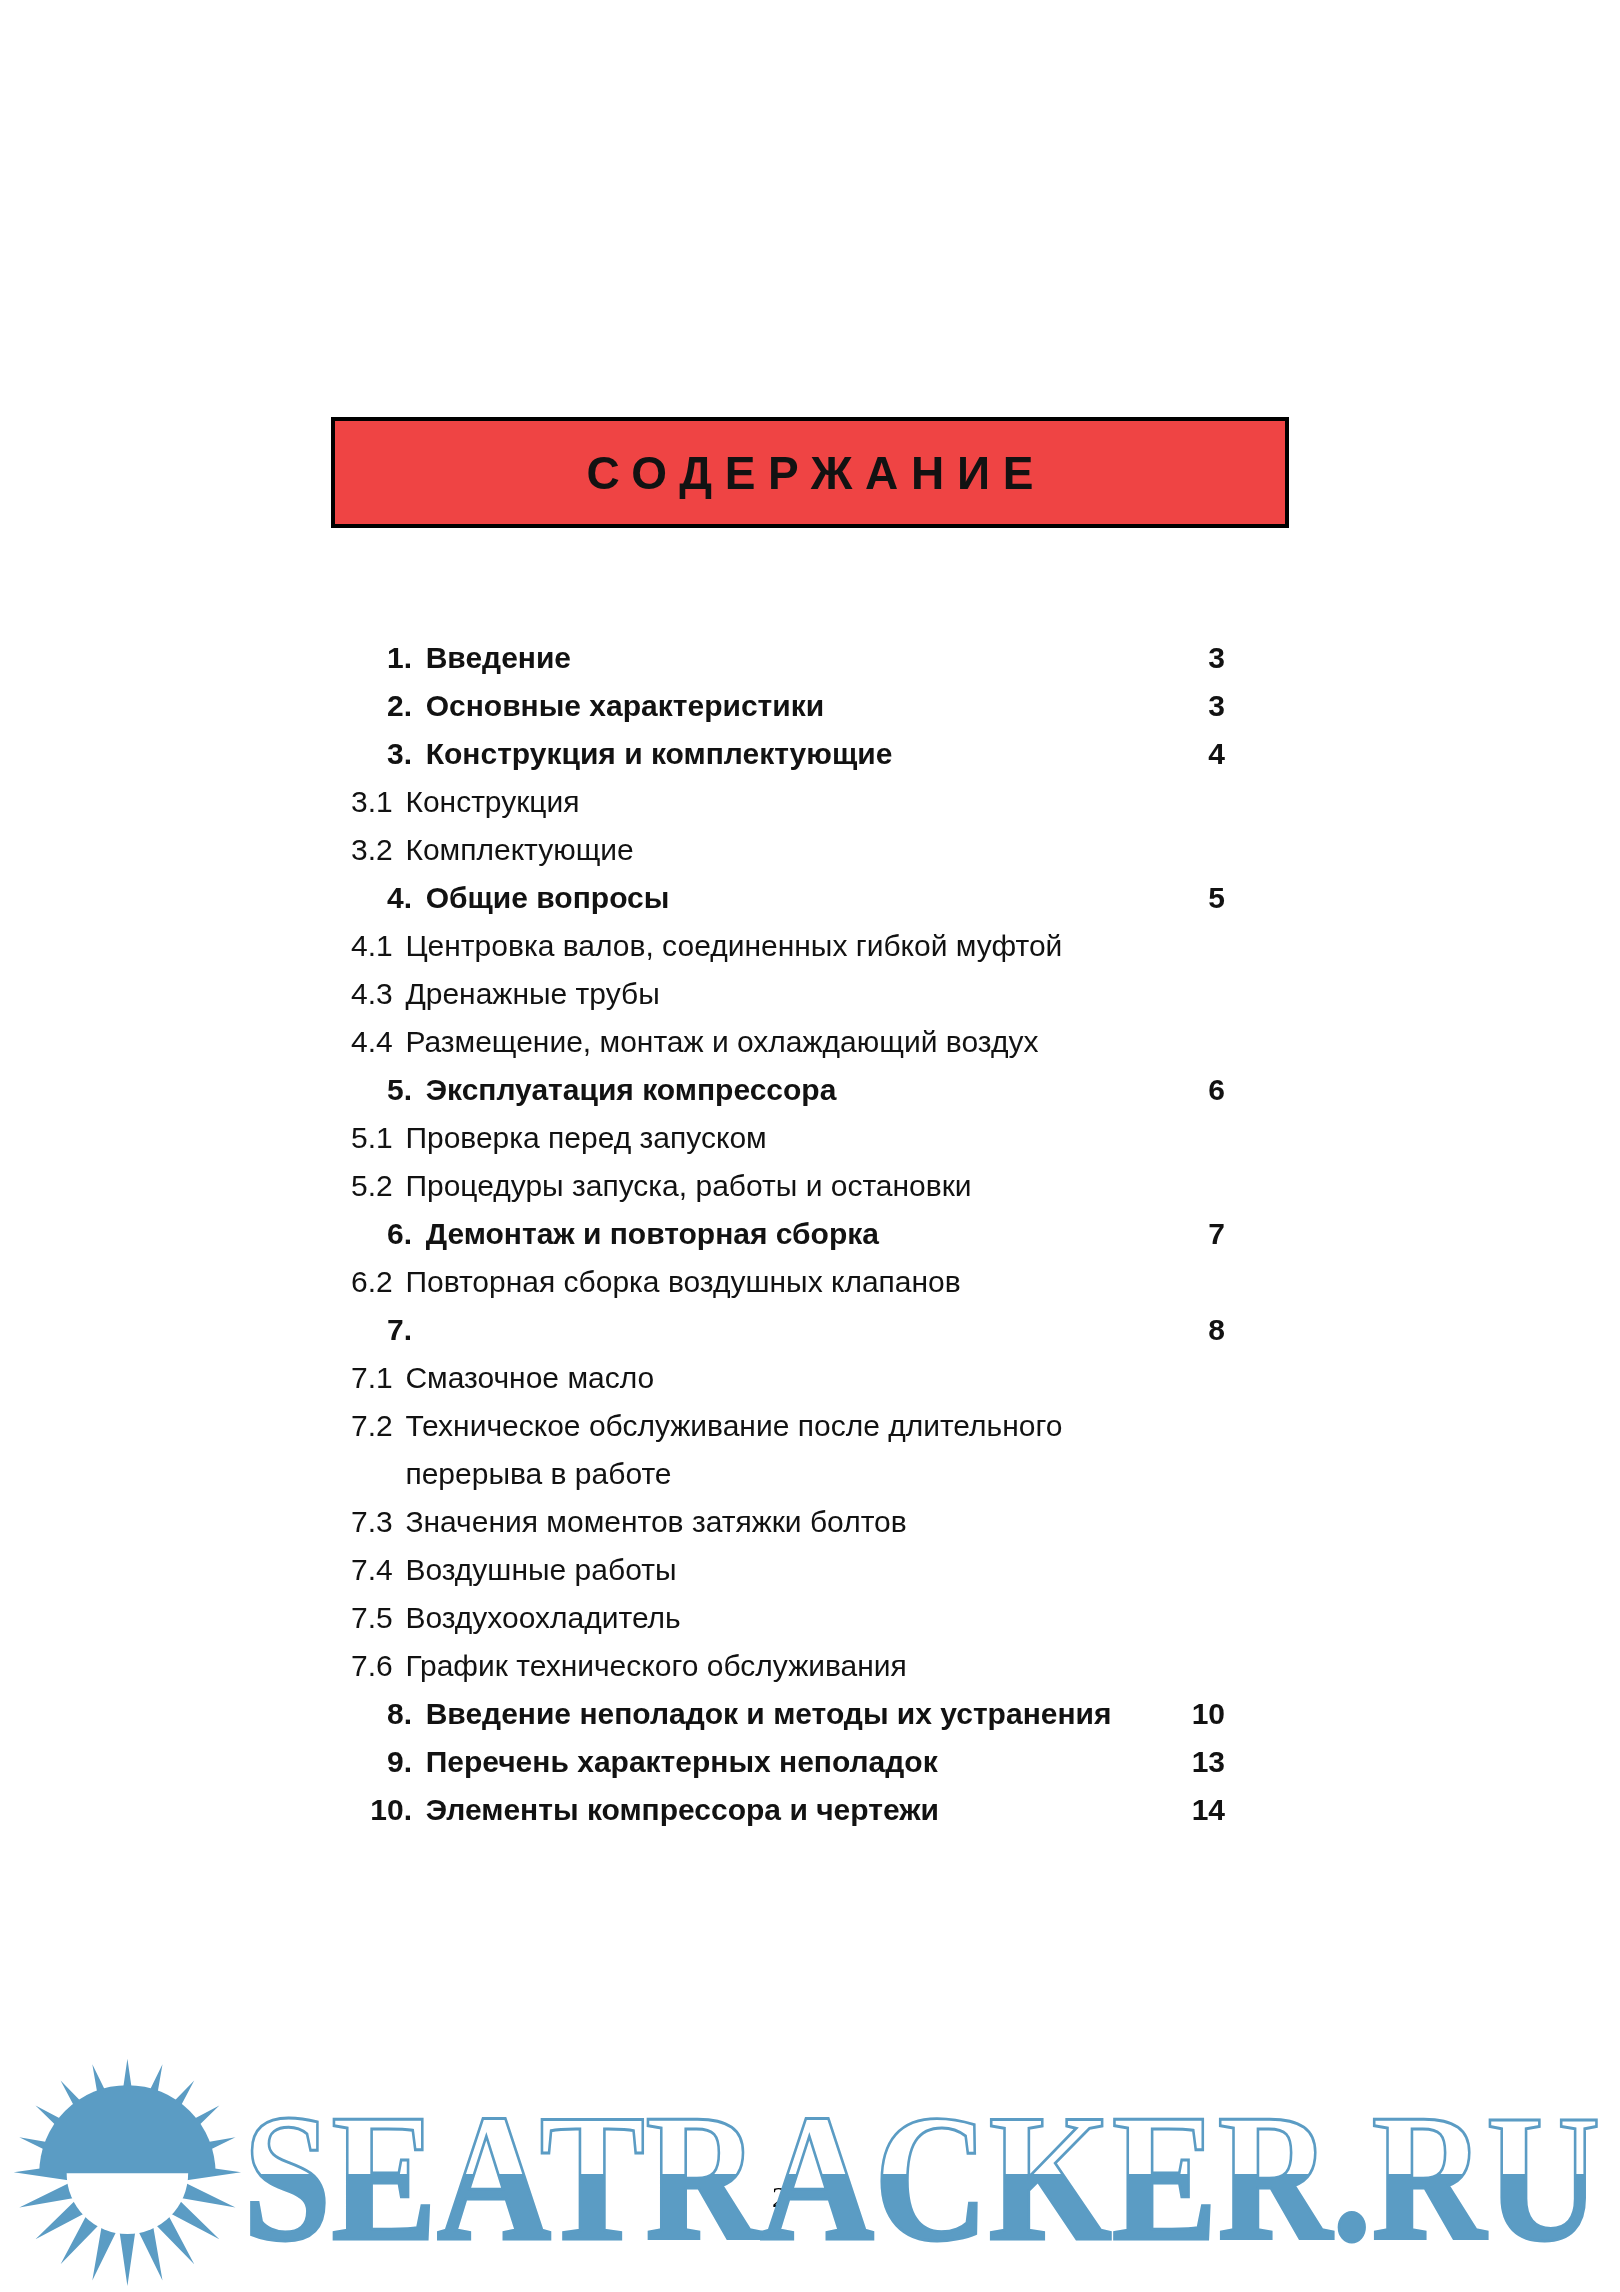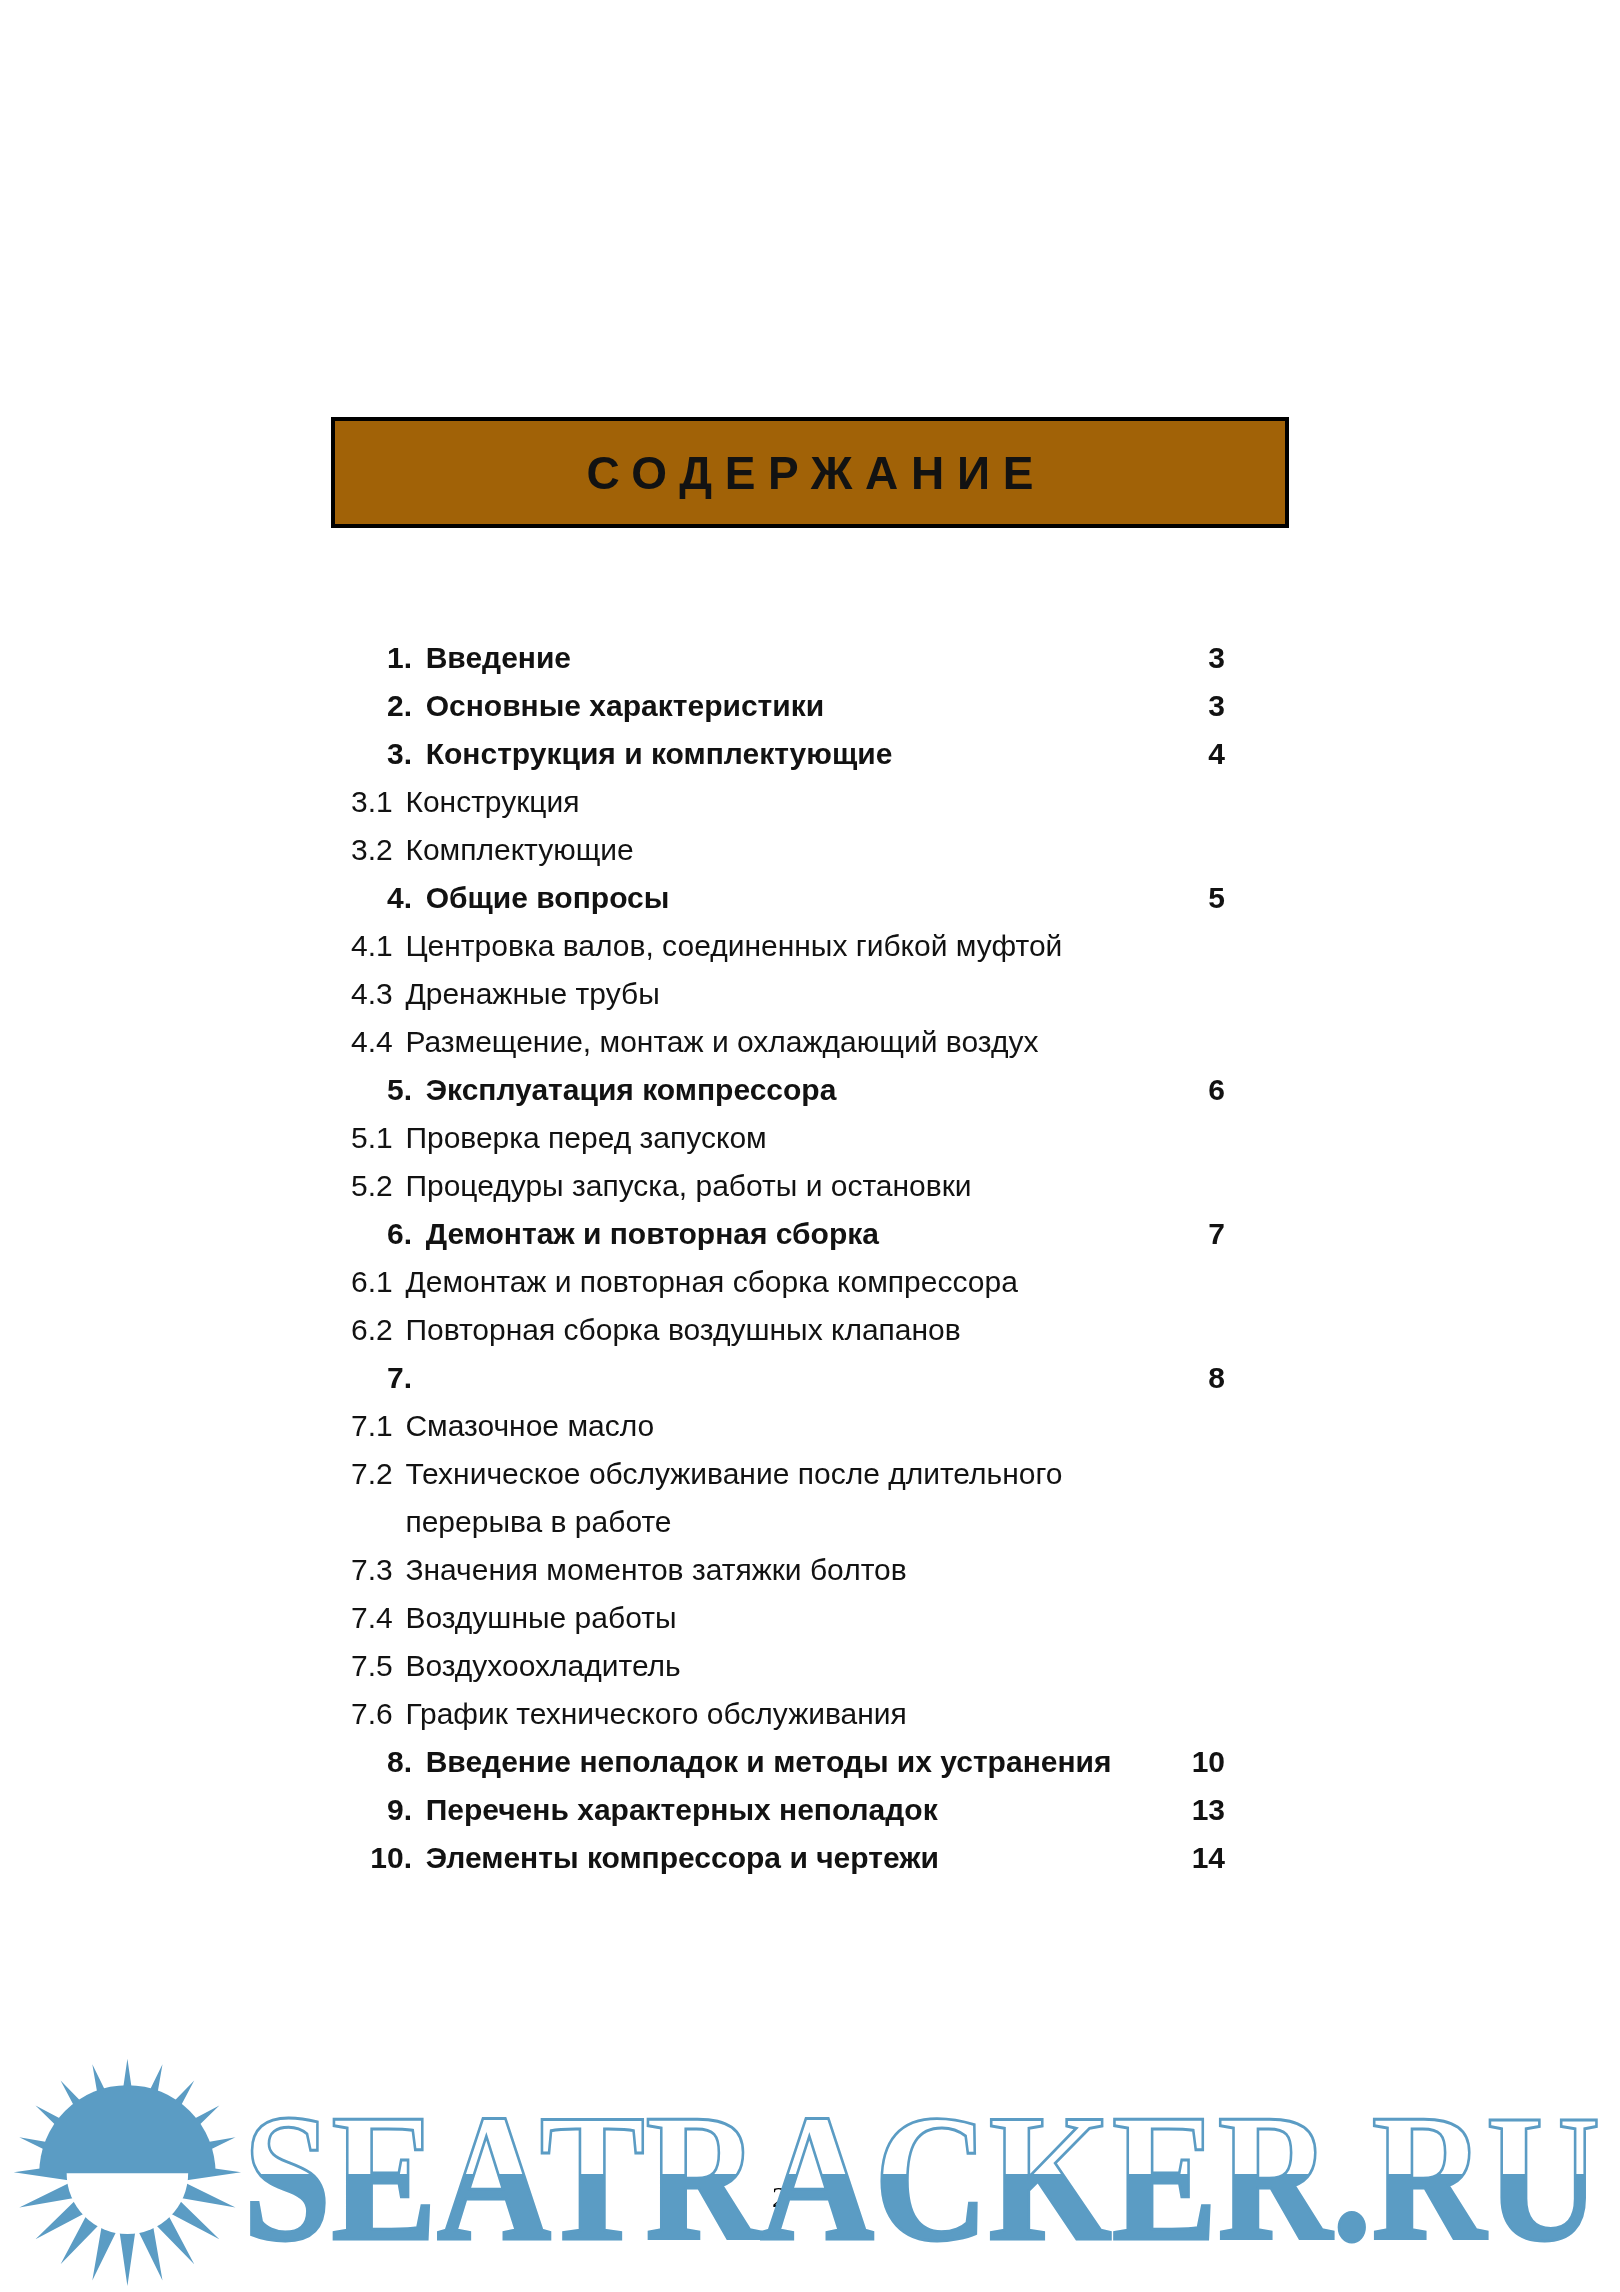--- a/index.html
+++ b/index.html
@@ -15,21 +15,21 @@
   
   .title-box {
     position: absolute;
     left: 331px; top: 417px;
     width: 958px; height: 111px;
     box-sizing: border-box;
     border: 4.9px solid #000000;
     display: flex;
     align-items: center;
     justify-content: center;
-    background: #a16207;
+    background: #ef4444;
   }
   .title-text {
     font-size: 46px;
     font-weight: bold;
     letter-spacing: 12.7px;
     padding-left: 12.7px; 
     white-space: nowrap;
   }
 
   
@@ -151,25 +151,20 @@
   </div>
     <div class="toc-row level2">
     <span class="toc-num">5.2</span>
     <span class="toc-label">Процедуры запуска, работы и остановки</span>
     <span class="toc-page"></span>
   </div>
     <div class="toc-row level1">
     <span class="toc-num">6.</span>
     <span class="toc-label">Демонтаж и повторная сборка</span>
     <span class="toc-page">7</span>
-  </div>
-    <div class="toc-row level2">
-    <span class="toc-num">6.1</span>
-    <span class="toc-label">Демонтаж и повторная сборка компрессора</span>
-    <span class="toc-page"></span>
   </div>
     <div class="toc-row level2">
     <span class="toc-num">6.2</span>
     <span class="toc-label">Повторная сборка воздушных клапанов</span>
     <span class="toc-page"></span>
   </div>
     <div class="toc-row level1">
     <span class="toc-num">7.</span>
     <span class="toc-page">8</span>
   </div>

